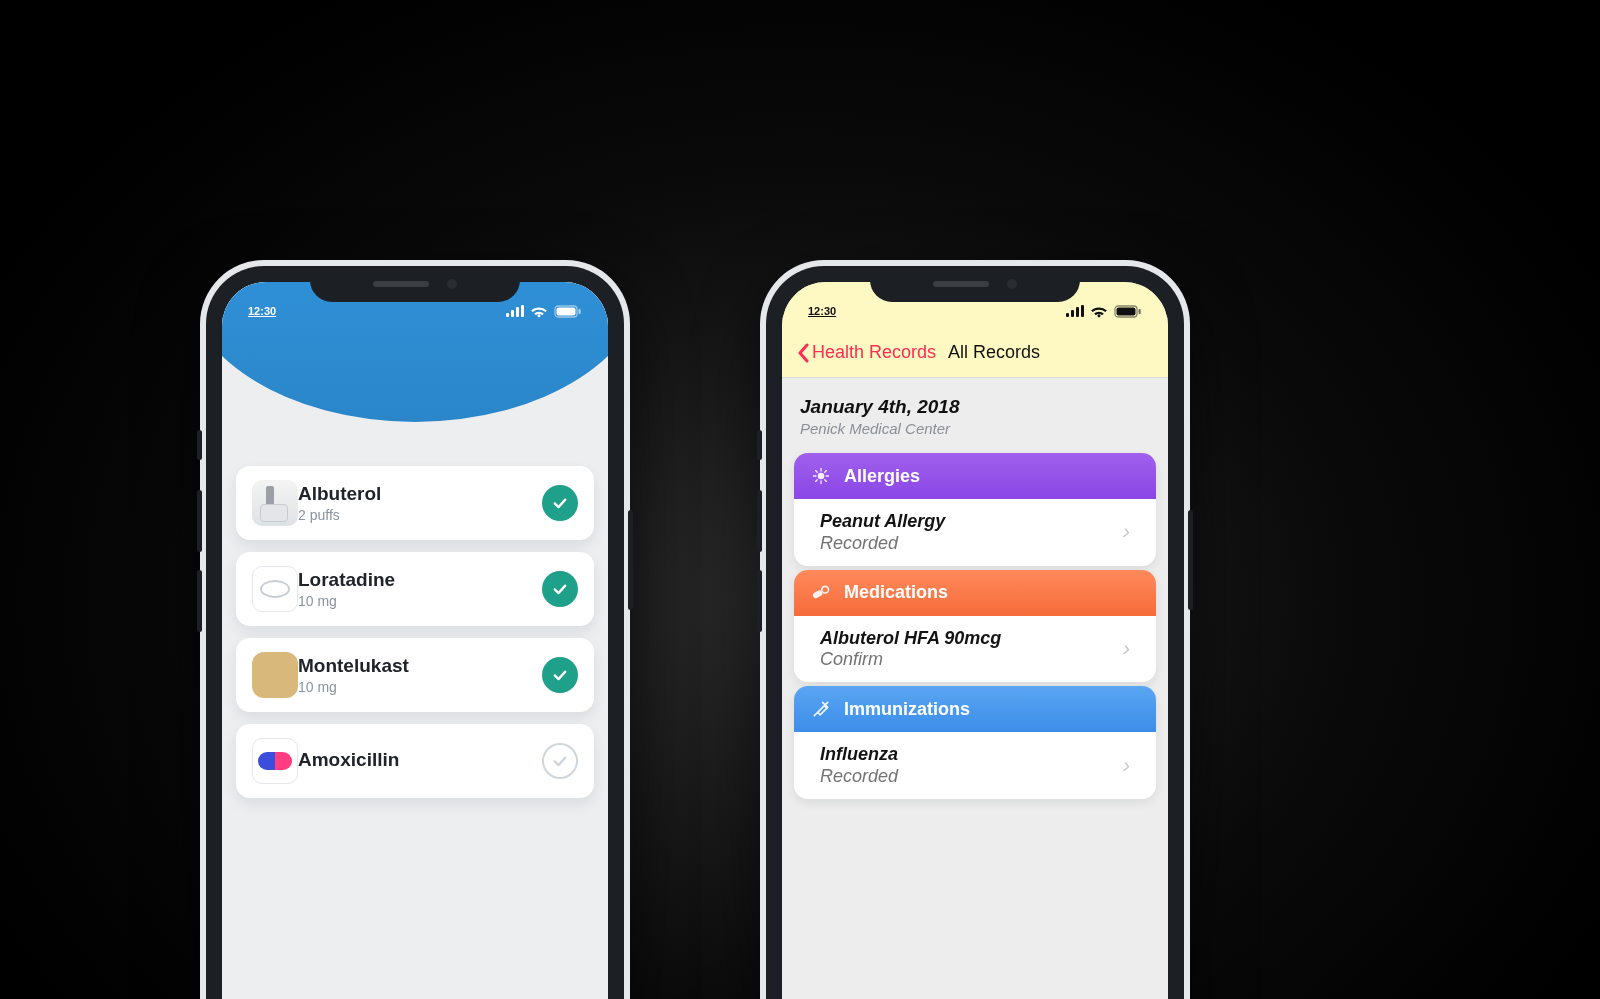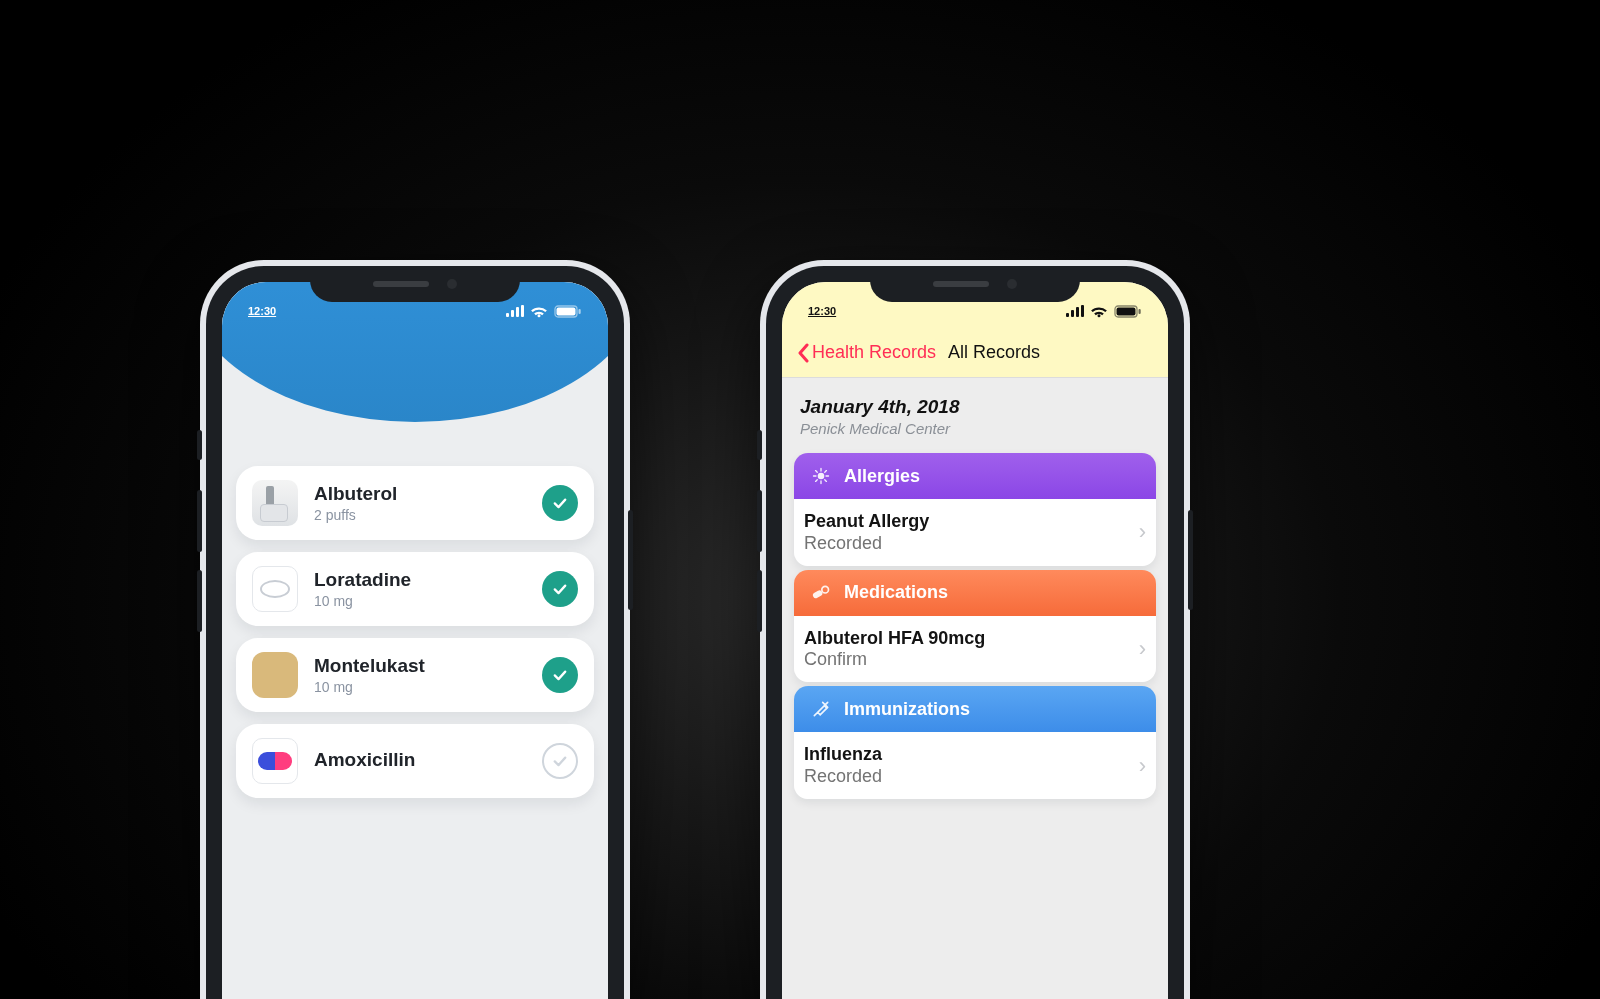--- a/index.html
+++ b/index.html
@@ -97,23 +97,23 @@
   .p1-header .arc {
     position:absolute; left:-40px; right:-40px; top:-160px;
     height: 300px; border-radius: 50%;
     background: linear-gradient(180deg,#2f8fd6 0%, #2f8fd6 55%, #2a86c9 100%);
   }
   .p1-hgroup { text-align:center; padding: 20px 28px 6px; }
   .p1-title { font-size: 26px; font-weight: 800; color:#20242a; letter-spacing:.2px;}
   .p1-sub   { font-size: 16px; color:#7d8795; margin-top: 12px; line-height:1.35;}
   .p1-list  { padding: 14px 14px 0; display:flex; flex-direction:column; gap:12px;}
   .med-card {
-    background:#fff; border-radius:22px;
+    background:#fff; border-radius:14px;
     box-shadow: 0 6px 14px rgba(17,24,39,.08);
-    display:flex; align-items:center; gap:16px;
+    display:flex; align-items:center; gap:0;
     padding: 14px 16px;
   }
   .med-icon {
     width: 46px; height: 46px; border-radius: 10px;
     display:flex; align-items:center; justify-content:center;
     flex: 0 0 46px;
   }
   .med-body { flex:1; min-width:0; }
   .med-name { font-size: 19px; font-weight:700; color:#20242a; }
   .med-dose { font-size: 14px; color:#8a93a1; margin-top:2px; }
@@ -152,22 +152,22 @@
   .p2-groups{ padding: 8px 12px 0; display:flex; flex-direction:column; gap:4px;}
   .grp { border-radius:14px; overflow:hidden; box-shadow:0 4px 10px rgba(17,24,39,.08);}
   .grp-head{
     display:flex; align-items:center; gap:12px;
     padding: 12px 16px; color:#fff; font-size:18px; font-weight:600;
   }
   .grp-allergies    .grp-head{ background:linear-gradient(180deg,#a060ec,#8b46e6);}
   .grp-medications  .grp-head{ background:linear-gradient(180deg,#ff8a5c,#f66b3a);}
   .grp-immunizations .grp-head{ background:linear-gradient(180deg,#5aa6f3,#3d8de9);}
   .grp-row{
-    background:#fff; padding:12px 10px;
-    display:flex; align-items:center; gap:10px;
+    background:#fff; padding:12px 26px;
+    display:flex; align-items:center; gap:10px;font-style:italic;
   }
   .grp-body{flex:1;}
   .grp-item{font-size:18px; font-weight:800; color:#131313; line-height:1.15;}
   .grp-status{font-size:18px; color:#737373; margin-top:1px;}
   .chev-right{ color:#c7c9cd; font-size:22px; font-weight:300;}
   .grp-icon{ width:22px;height:22px; display:inline-flex; align-items:center; justify-content:center; opacity:.9;}
 </style>
 </head>
 <body>
 

